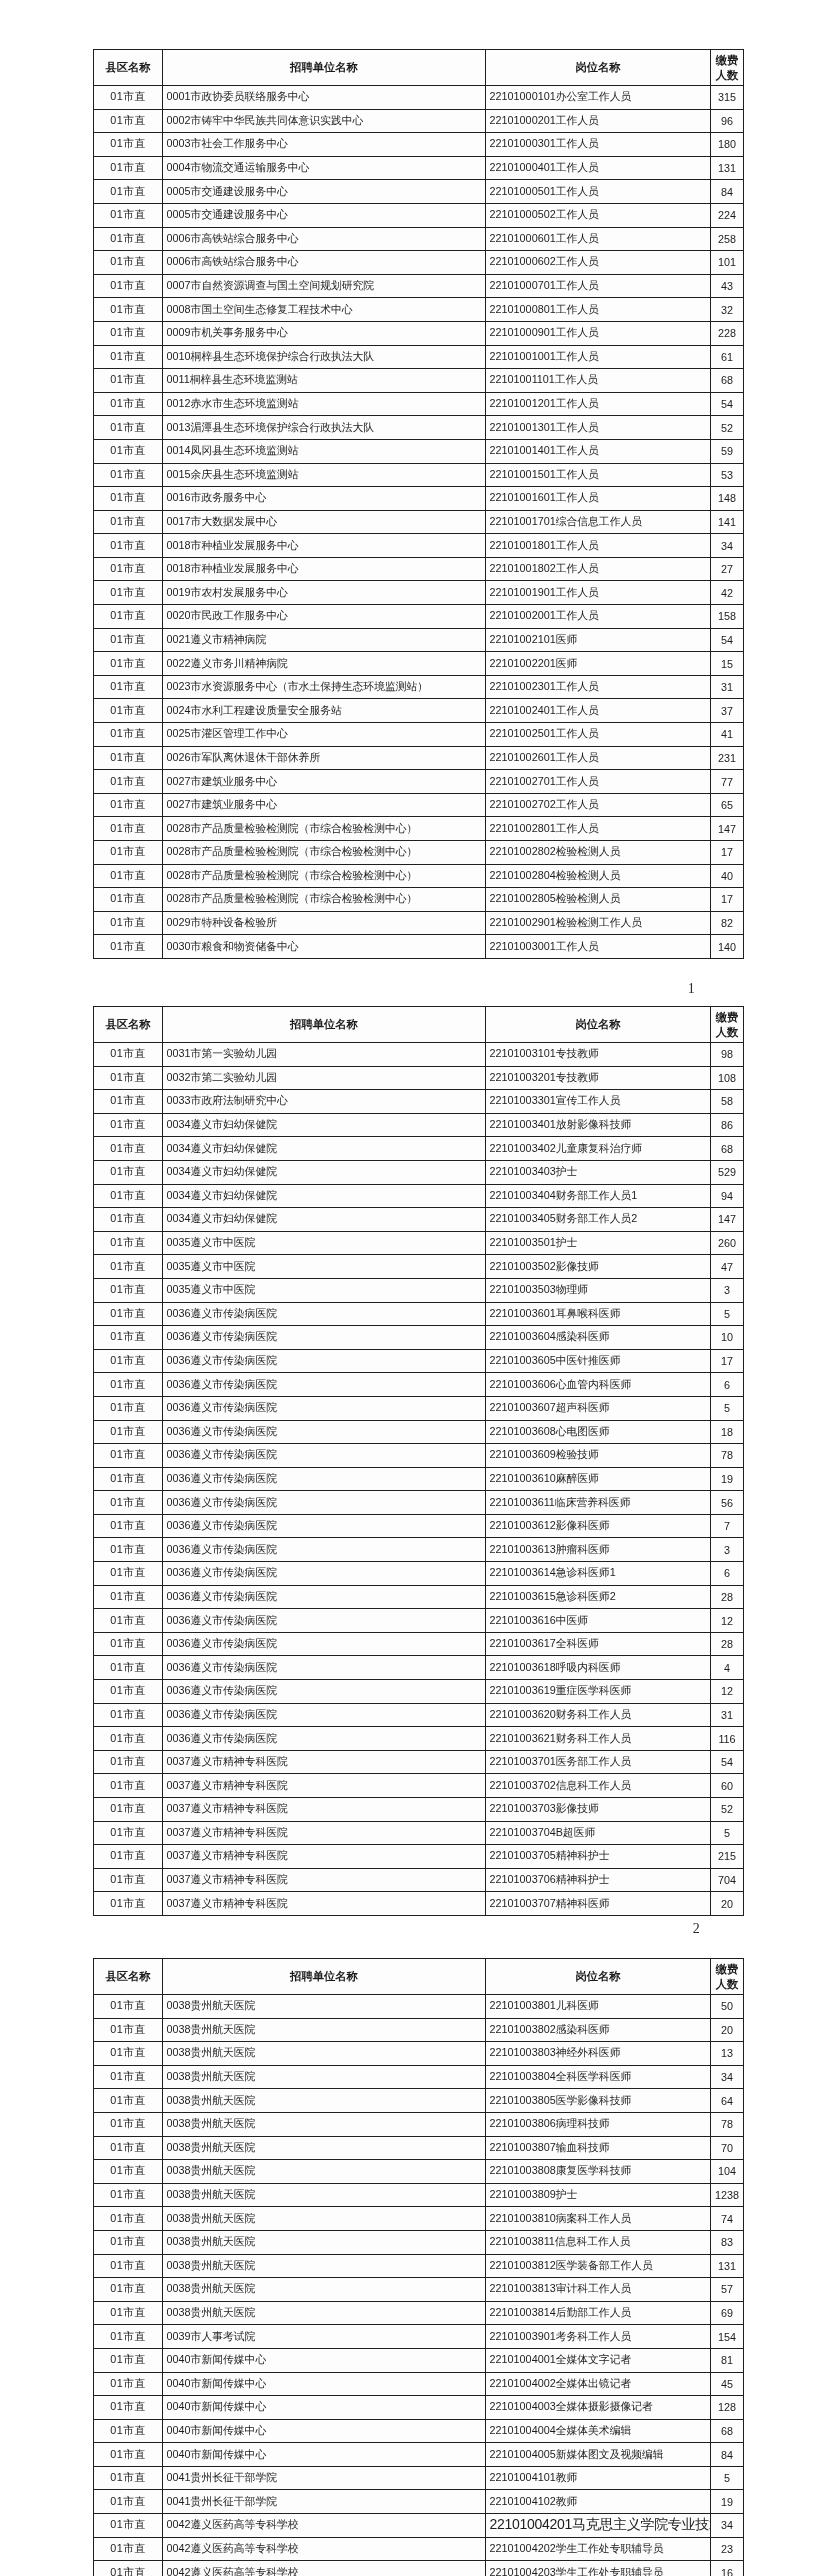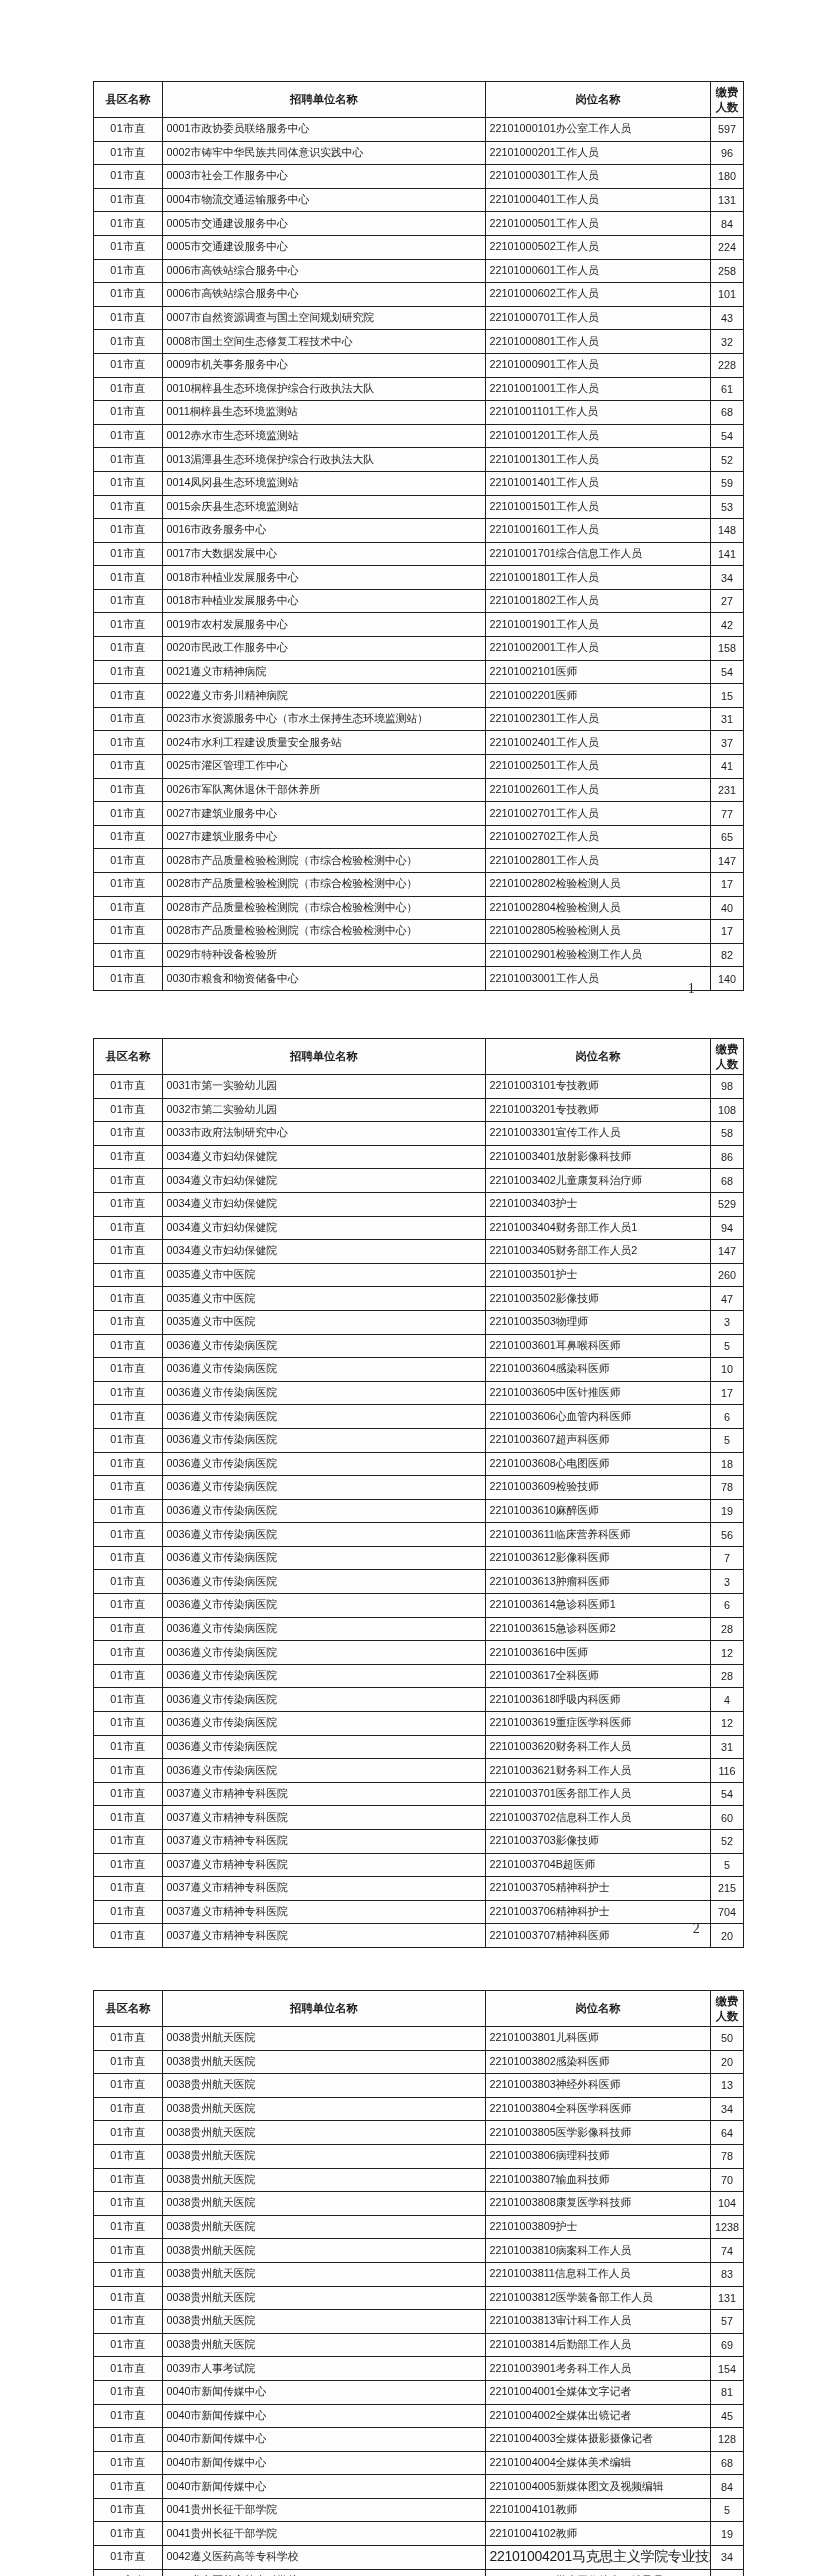--- a/index.html
+++ b/index.html
@@ -10,21 +10,20 @@
     color:#1c1c1c;
     position:relative;
   }
   #canvas{position:absolute;left:0;top:0;width:814px;height:3843px;}
   .block{position:absolute;left:93px;width:650px;}
   table.grid{
     border-collapse:collapse;
     table-layout:fixed;
     width:650px;
     background:#fdfdfd;
-    margin-top:32px;
   }
   table.grid col.c1{width:69px;}
   table.grid col.c2{width:323px;}
   table.grid col.c3{width:225px;}
   table.grid col.c4{width:33px;}
   table.grid th, table.grid td{
     border:1px solid #1f1f1f;
     overflow:hidden;
   }
   table.grid th{
@@ -73,21 +72,21 @@
           <th>招聘单位名称</th>
           <th>岗位名称</th>
           <th>缴费人数</th>
         </tr>
       </thead>
       <tbody>
           <tr>
             <td class="cell-district">01市直</td>
             <td class="cell-unit">0001市政协委员联络服务中心</td>
             <td class="cell-position">22101000101办公室工作人员</td>
-            <td class="cell-count">597</td>
+            <td class="cell-count">315</td>
           </tr>
           <tr>
             <td class="cell-district">01市直</td>
             <td class="cell-unit">0002市铸牢中华民族共同体意识实践中心</td>
             <td class="cell-position">22101000201工作人员</td>
             <td class="cell-count">96</td>
           </tr>
           <tr>
             <td class="cell-district">01市直</td>
             <td class="cell-unit">0003市社会工作服务中心</td>

